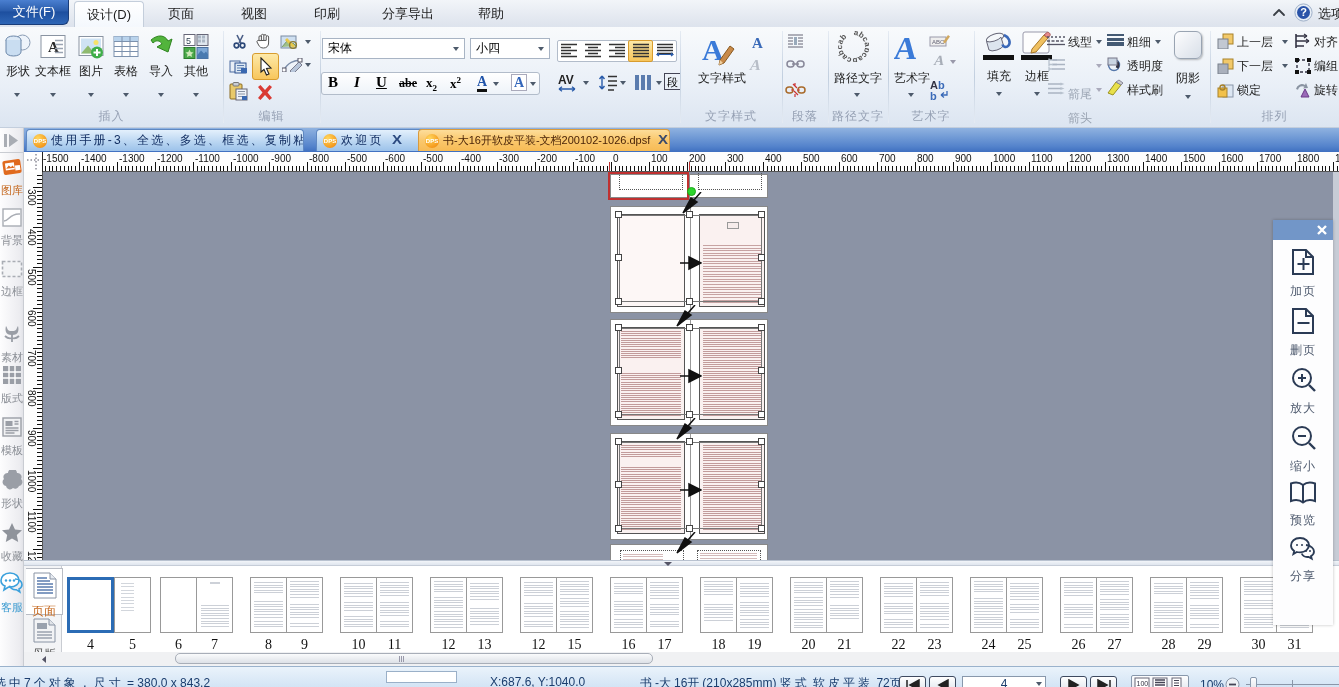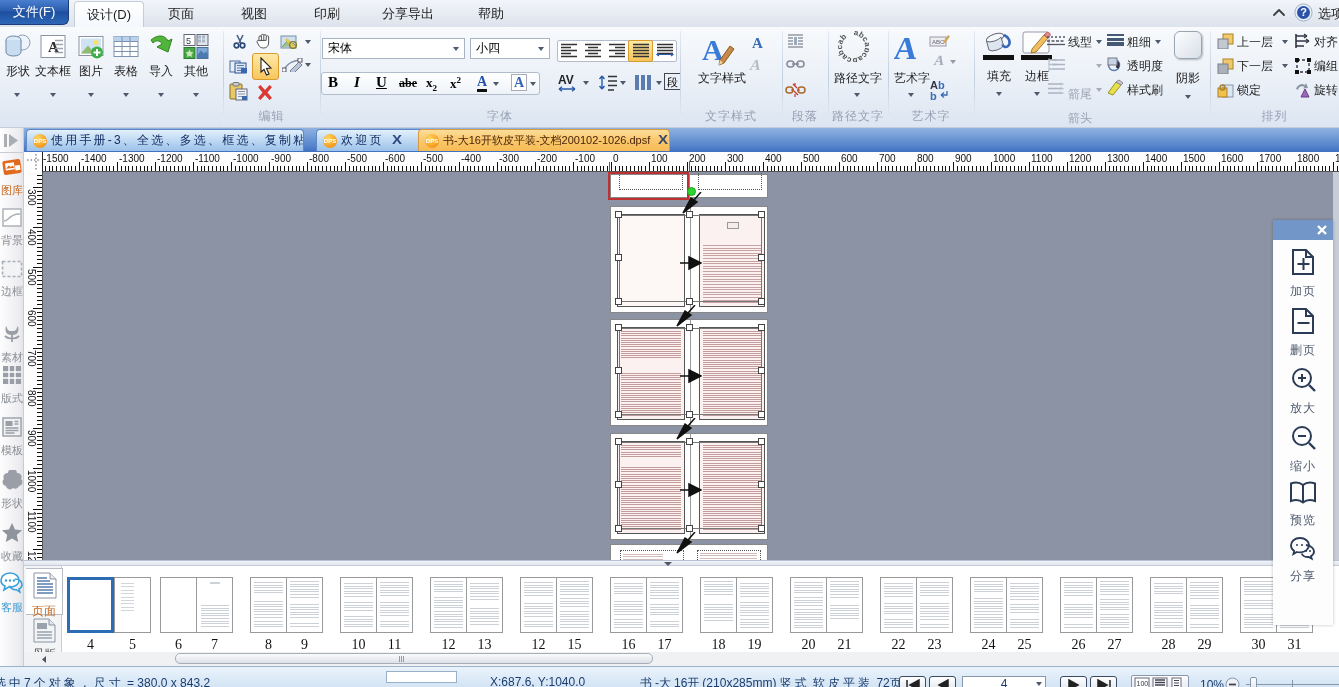--- a/index.html
+++ b/index.html
@@ -181,20 +181,21 @@
           <rect x="14" y="14" width="11" height="11" fill="#7ea8d6" stroke="#4a6f9e"></rect>
           <path d="M14 22 l4-5 3 3 2-2 2 3v4h-11z" fill="#4a7ab0"></path>
         </svg>
       <div>其他</div></div>
     <div class="da abs" style="left:14px;top:66px"></div>
     <div class="da abs" style="left:50px;top:66px"></div>
     <div class="da abs" style="left:88px;top:66px"></div>
     <div class="da abs" style="left:123px;top:66px"></div>
     <div class="da abs" style="left:158px;top:66px"></div>
     <div class="da abs" style="left:193px;top:66px"></div>
+    <div class="glabel" style="left:0;width:223px;">插入</div>
     <div class="rdiv" style="left:223px"></div>
 
     <svg class="abs" style="left:233px;top:7px" width="14" height="15" viewBox="0 0 14 15">
         <path d="M4 1 L8 9 M10 1 L6 9" stroke="#4a5e86" stroke-width="1.6"></path>
         <circle cx="3.5" cy="11.5" r="2.3" fill="none" stroke="#2c4878" stroke-width="1.7"></circle>
         <circle cx="9.5" cy="11.5" r="2.3" fill="none" stroke="#2c4878" stroke-width="1.7"></circle>
       </svg>
     <svg class="abs" style="left:255px;top:6px" width="17" height="16" viewBox="0 0 17 16">
         <path d="M4 8 V4 a1.2 1.2 0 0 1 2.4 0 M6.4 7 V2.5 a1.2 1.2 0 0 1 2.4 0 M8.8 7 V2.8 a1.2 1.2 0 0 1 2.4 0 M11.2 7.4 V4 a1.2 1.2 0 0 1 2.4 0 V10 c0 3-2 5-5 5 c-2.5 0-4-1-5-3 L2 9 a1.3 1.3 0 0 1 2-1.4 z" fill="#fff" stroke="#555" stroke-width="1"></path>
       </svg>
@@ -274,21 +275,20 @@
     <svg class="abs" style="left:598px;top:46px" width="20" height="19" viewBox="0 0 20 19">
         <path d="M4 3 v13 M4 3 l-2.5 3 M4 3 l2.5 3 M4 16 l-2.5-3 M4 16 l2.5-3" stroke="#2a5caa" stroke-width="1.4" fill="none"></path>
         <path d="M10 3.5h9M10 8h9M10 12.5h9M10 17h6" stroke="#333" stroke-width="1.6"></path>
       </svg>
     <div class="da abs" style="left:620px;top:54px"></div>
     <svg class="abs" style="left:633px;top:46px" width="20" height="19" viewBox="0 0 20 19">
         <path d="M2 2 h4 v15 h-4z M8 2 h4 v15 h-4z M14 2 h4 v15 h-4z" fill="#5b7cae"></path>
       </svg>
     <div class="da abs" style="left:656px;top:54px"></div>
     <div class="abs" style="left:664px;top:46px;width:17px;height:17px;border:1px solid #445;font-size:11px;text-align:center;line-height:16px;">段</div>
-    <div class="glabel" style="left:320px;width:360px;">字体</div>
     <div class="rdiv" style="left:680px"></div>
 
     <svg class="abs" style="left:700px;top:5px" width="36" height="36" viewBox="0 0 36 36">
         <text x="2" y="28" font-size="30" font-weight="bold" fill="#3a7ad8" font-family="Liberation Serif">A</text>
         <path d="M20 28 L30 14 l4 3 -10 14 -5 2z" fill="#c88a4a" stroke="#8a5a20"></path>
         <path d="M20 28 l-1 5 4-2z" fill="#f0d0a0"></path>
       </svg>
     <div class="sm" style="left:694px;top:43px;width:56px;text-align:center;">文字样式</div>
     <div class="abs" style="left:752px;top:8px;font-size:15px;font-weight:bold;color:#3a6ab8;font-family:'Liberation Serif',serif;">A</div>
     <div class="abs" style="left:750px;top:30px;font-size:15px;font-weight:bold;color:#b8bec8;font-family:'Liberation Serif',serif;transform:skewX(-12deg)">A</div>

